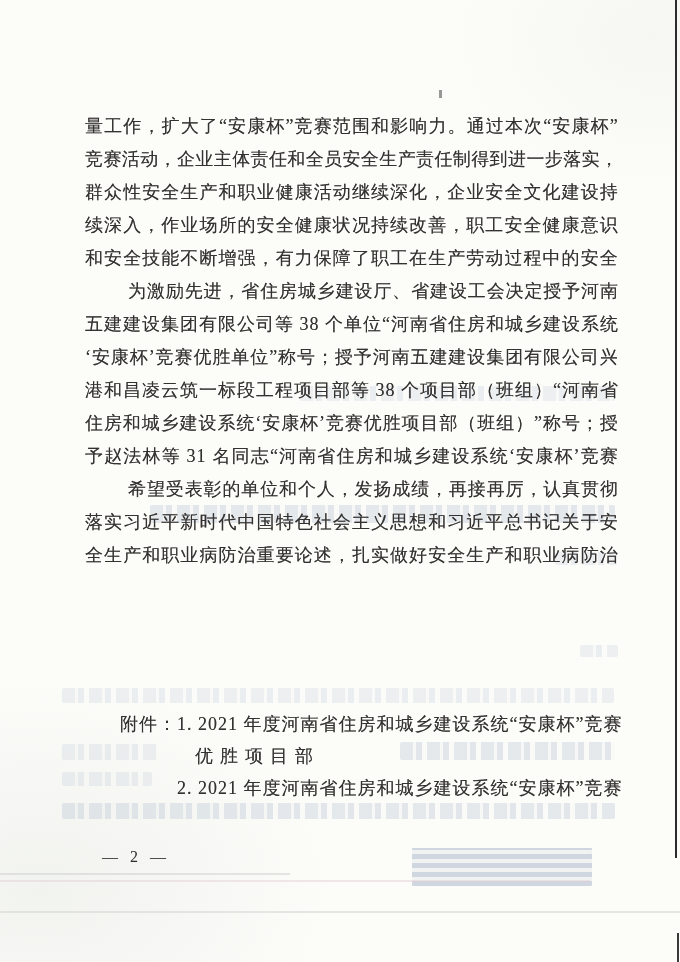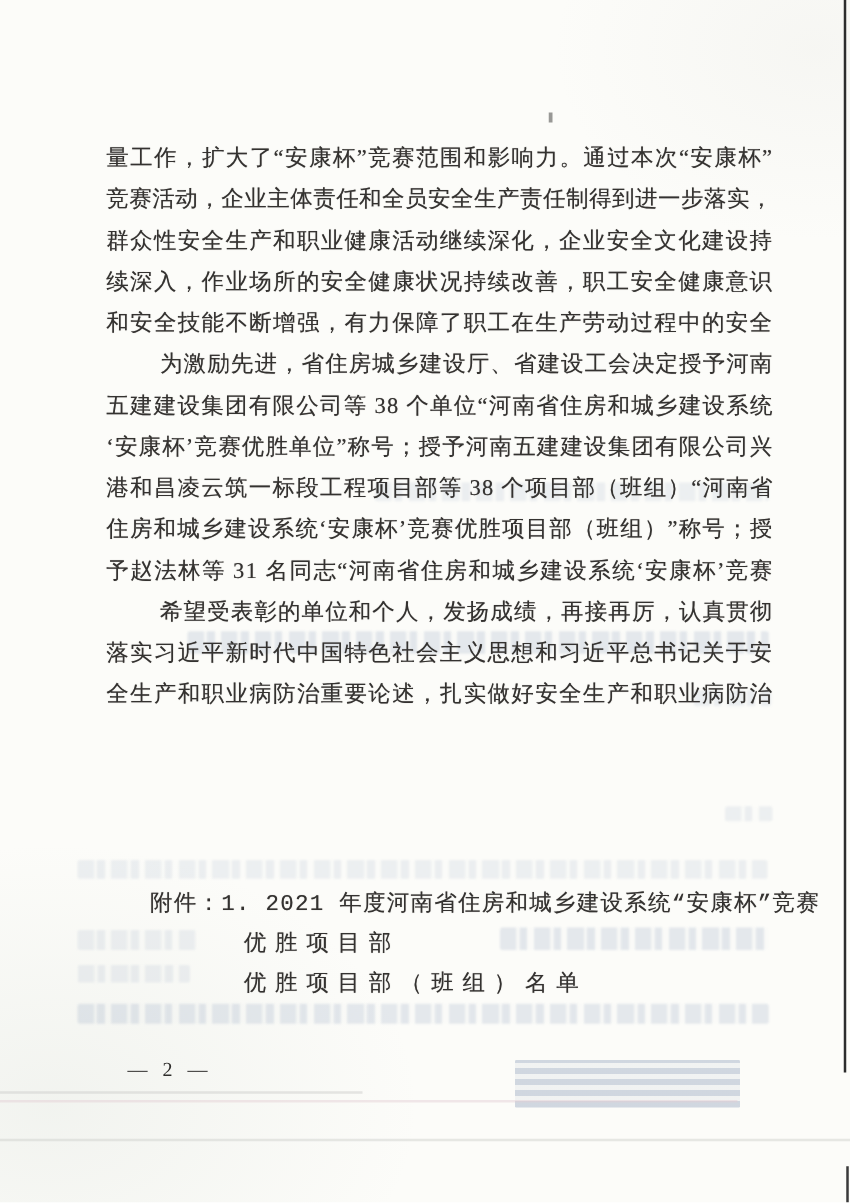--- a/index.html
+++ b/index.html
@@ -26,21 +26,20 @@
   .tl { height: 33px; line-height: 33px; font-size: 18px; }
   .tl .bt { display: block; }
   .tl.j .bt { display: flex; justify-content: space-between; }
   .tl.ind { padding-left: 43px; }
   .tl.l .bt { letter-spacing: 2.5px; white-space: nowrap; }
   
   .attach {
     position: absolute; left: 85px; top: 708px; width: 560px;
     color: #343230;
     text-shadow: 0 0 0.6px rgba(52,50,48,0.55);
-    font-family: Liberation Mono, monospace;
   }
   .arow { height: 32px; line-height: 32px; font-size: 18px; letter-spacing: 1px; white-space: nowrap; }
   .arow .albl { letter-spacing: 1px; }
   .arow .ghost { visibility: hidden; }
   .arow .cont { margin-left: 18px; letter-spacing: 7px; }
   
   .pageno {
     position: absolute; left: 102px; top: 845px;
     font-size: 16px; letter-spacing: 4px; color: #2f2e2c;
     line-height: 24px;
@@ -558,19 +557,19 @@
   </div>
 
   <div class="attach">
     <div class="arow" style="margin-left:35px;">
       <span class="albl">附件：</span><span class="atext">1. 2021 年度河南省住房和城乡建设系统“安康杯”竞赛</span>
     </div>
     <div class="arow" style="margin-left:35px;">
       <span class="albl ghost">附件：</span><span class="atext cont">优胜项目部</span>
     </div>
     <div class="arow" style="margin-left:35px;">
-      <span class="albl ghost">附件：</span><span class="atext cont">优胜项目部（班组）名单</span>
+      <span class="albl ghost">附件：</span><span class="atext">2. 2021 年度河南省住房和城乡建设系统“安康杯”竞赛</span>
     </div>
   </div>
 
   <div class="pageno">— 2 —</div>
 
 </div>
 
 </body></html>

